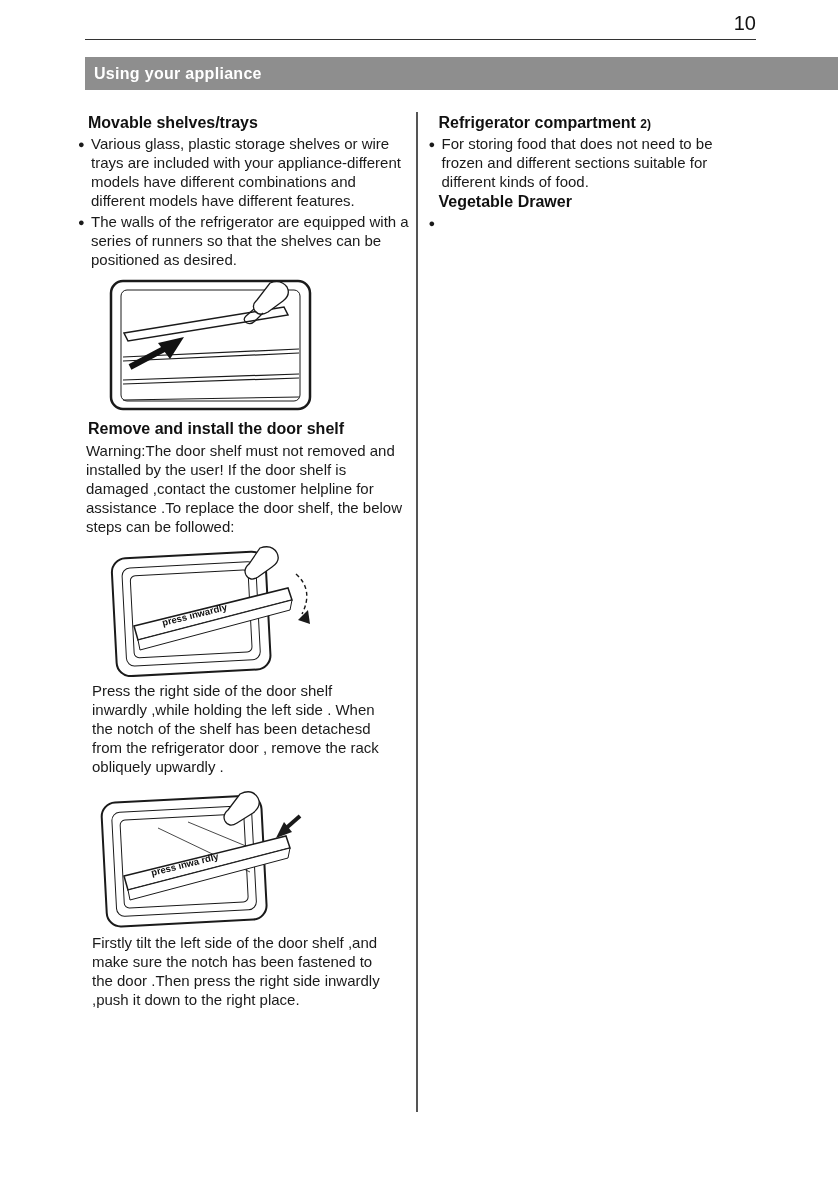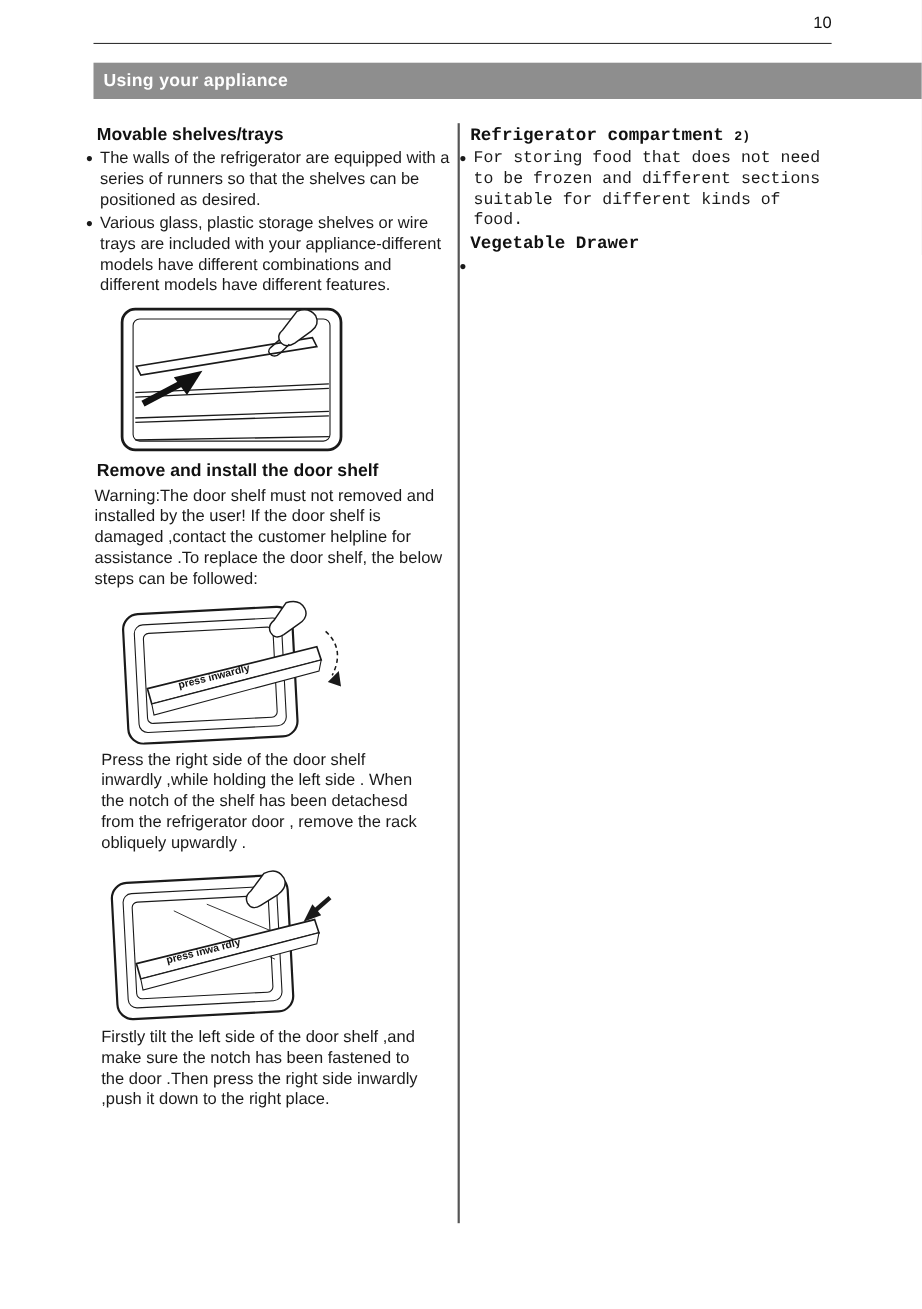--- a/index.html
+++ b/index.html
@@ -2,40 +2,40 @@
 <html><head>
 <meta charset="utf-8">
 <style>
   html,body { margin:0; padding:0; background:#e9e9e9; }
   body { font-family:"Liberation Sans", sans-serif; color:#1a1a1a; }
   .page {
     position:relative; width:838px; height:1190px; background:#ffffff;
     overflow:hidden; margin:0 auto;
   }
   .page-number {
-    position:absolute; top:12px; right:82px; font-size:15px; color:#111;
+    position:absolute; top:12px; right:82px; font-size:20px; color:#111;
   }
   .top-rule {
     position:absolute; top:39px; left:85px; width:671px; height:0;
     border:none; border-top:1.5px solid #333; margin:0;
   }
   .banner {
     position:absolute; top:57px; left:85px; width:792px; height:33px;
     background:#8e8e8e; color:#ffffff; font-weight:bold; font-size:16px;
     line-height:33px; padding-left:9px; box-sizing:border-box;
     letter-spacing:0.3px;
   }
   .columns {
     position:absolute; top:112px; left:78px; width:678px; display:flex;
   }
   .col-left { width:332px; }
   .divider {
     width:1.5px; background:#555; margin-left:6px; height:1000px; flex:none;
   }
-  .col-right { flex:1; box-sizing:border-box;font-family:Liberation Mono, monospace; }
+  .col-right { flex:1; padding-left:11px; box-sizing:border-box; }
 
   h3.doc-heading {
     font-size:16px; margin:2px 0 2px 0; padding-left:10px; color:#111;
   }
   h3.doc-heading .sub { font-size:12px; font-weight:bold; }
   .bullet-item { display:flex; margin:2px 0; }
   .bullet { flex:none; width:13px; }
   .bullet::before { content:"●"; font-size:11px; line-height:19px; }
   .bullet-text, p.doc-text { font-size:15px; line-height:19px; }
   p.doc-text { margin:3px 0; padding-left:8px; }
@@ -64,25 +64,25 @@
   </div>
 
   <div class="columns">
 
     <div class="col-left">
 
       <h3 class="doc-heading">Movable shelves/trays</h3>
 
       <div class="bullet-item">
         <span class="bullet"></span>
-        <span class="bullet-text">The walls of the refrigerator are equipped with a series of runners so that the shelves can be positioned as desired.</span>
+        <span class="bullet-text">Various glass, plastic storage shelves or wire trays are included with your appliance-different models have different combinations and different models have different features.</span>
       </div>
       <div class="bullet-item">
         <span class="bullet"></span>
-        <span class="bullet-text">Various glass, plastic storage shelves or wire trays are included with your appliance-different models have different combinations and different models have different features.</span>
+        <span class="bullet-text">The walls of the refrigerator are equipped with a series of runners so that the shelves can be positioned as desired.</span>
       </div>
 
       <div class="figure">
         <svg viewBox="0 0 205 135" width="205" height="135">
           <rect x="3" y="4" width="199" height="128" rx="12" fill="#fff" stroke="#1a1a1a" stroke-width="2.5"></rect>
           <rect x="13" y="13" width="179" height="111" rx="6" fill="#fff" stroke="#1a1a1a" stroke-width="1"></rect>
           <g stroke="#1a1a1a" stroke-width="1.2">
             <line x1="15" y1="80" x2="191" y2="72"></line>
             <line x1="15" y1="84" x2="191" y2="76"></line>
             <line x1="15" y1="103" x2="191" y2="97"></line>

